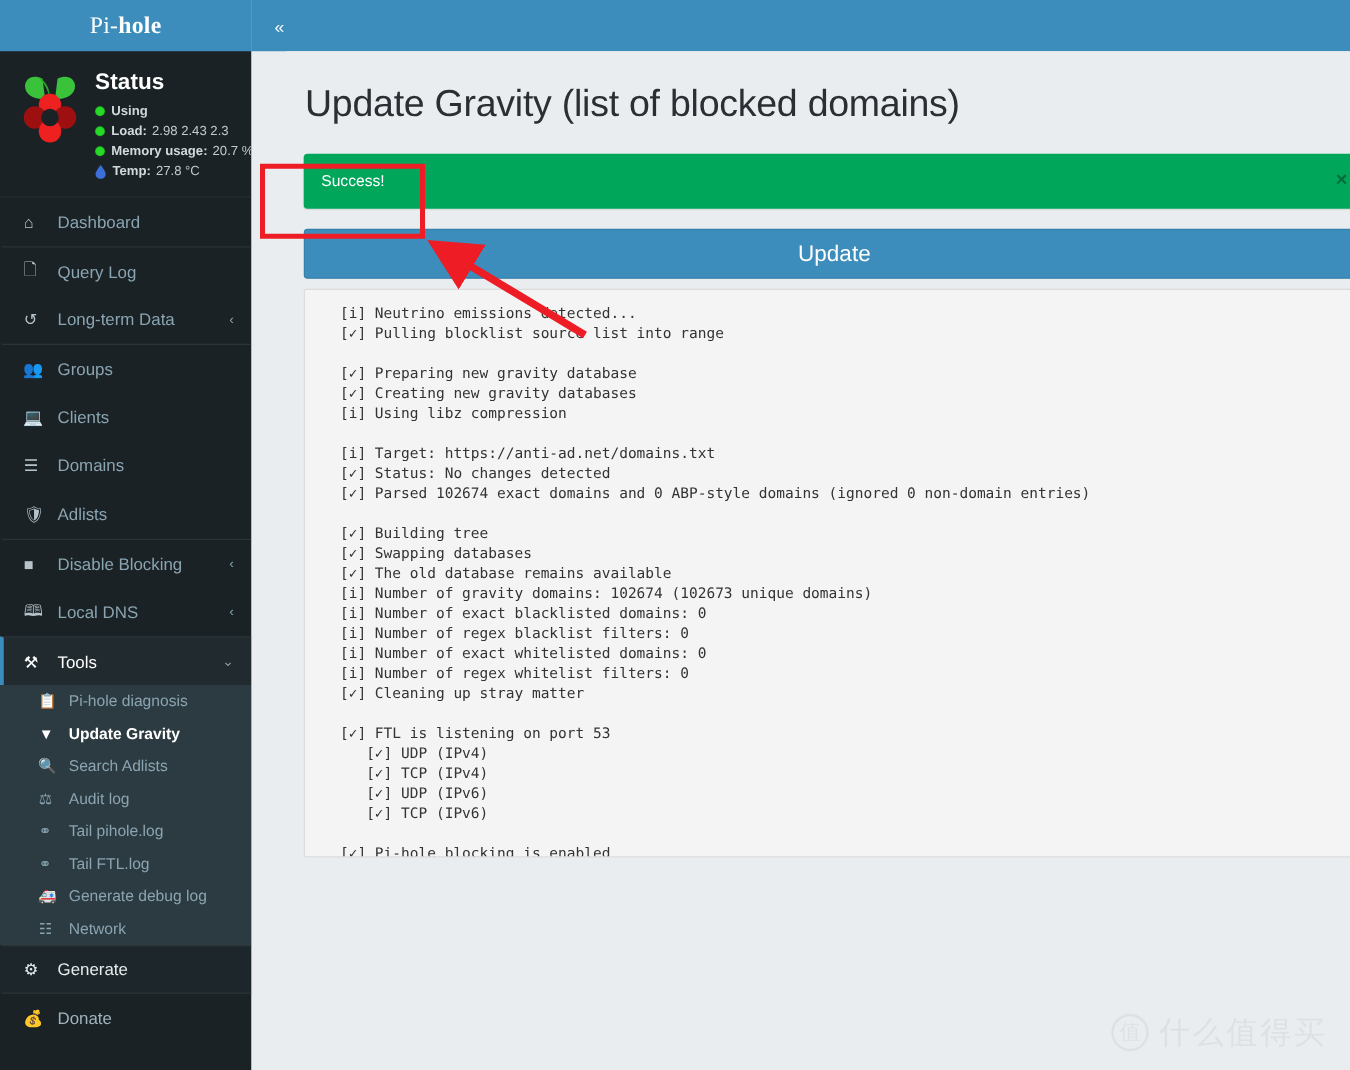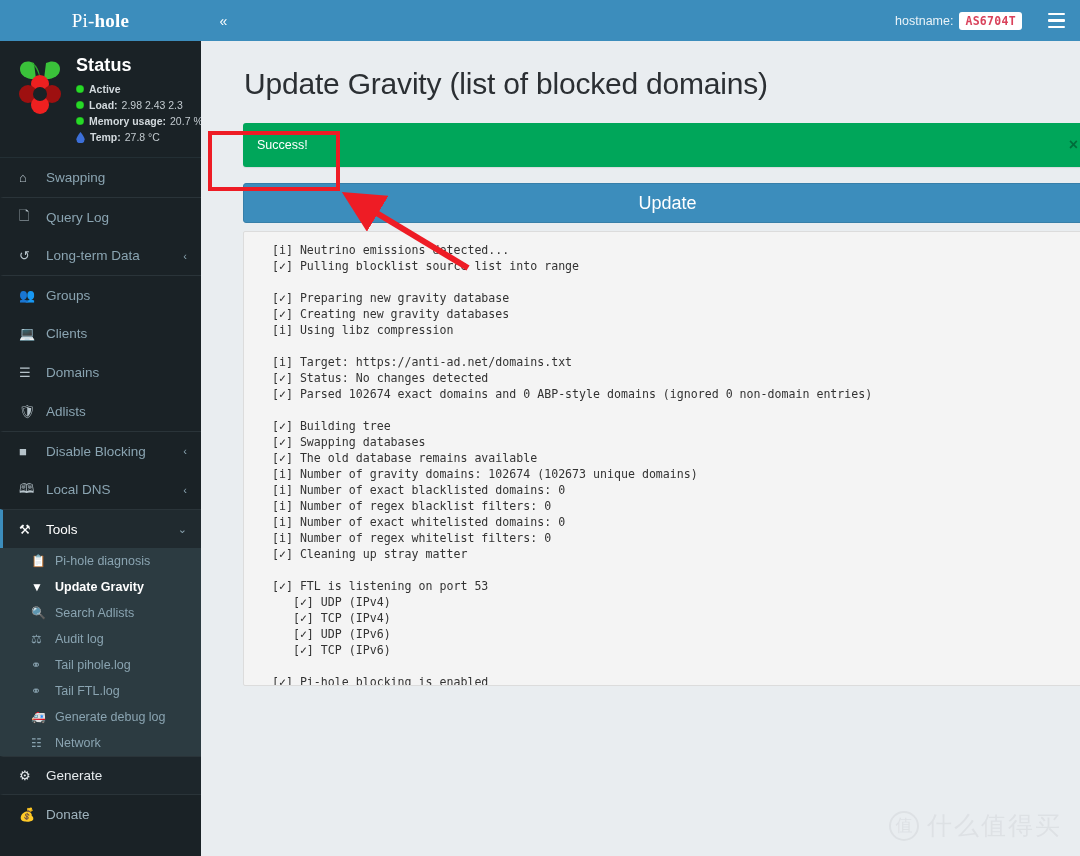--- a/index.html
+++ b/index.html
@@ -230,21 +230,21 @@
             <circle cx="26" cy="37" r="7" fill="#1a2226"></circle>
             <path d="M20 20 L32 20 L45 33 L45 42 L32 55 L20 55 L7 42 L7 33 Z" fill="none"></path>
           </g>
         </svg>
       </div>
       <div class="status-text">
         <div class="status-title">Status</div>
 
         <div class="status-line">
           <span class="dot"></span>
-          <span class="lbl">Active</span>
+          <span class="lbl">Using</span>
         </div>
 
         <div class="status-line">
           <span class="dot"></span>
           <span class="lbl">Load:</span>
           <span class="val">2.98  2.43  2.3</span>
         </div>
 
         <div class="status-line">
           <span class="dot"></span>
@@ -261,21 +261,21 @@
           <span class="lbl">Temp:</span>
           <span class="val">27.8 °C</span>
         </div>
       </div>
     </div>
 
     <ul class="nav">
       <li>
         <a href="#">
           <span class="ico">⌂</span>
-          <span class="txt">Swapping</span>
+          <span class="txt">Dashboard</span>
         </a>
       </li>
       <li class="sep-top">
         <a href="#">
           <span class="ico">🗋</span>
           <span class="txt">Query Log</span>
         </a>
       </li>
       <li>
         <a href="#">
@@ -393,29 +393,20 @@
         <a href="#">
           <span class="ico">💰</span>
           <span class="txt">Donate</span>
         </a>
       </li>
     </ul>
   </div>
 
   <div class="header">
     <div class="collapse-btn">«</div>
-    <div class="header-right">
-      <span class="hostname-label">hostname:</span>
-      <span class="hostname-badge">AS6704T</span>
-      <div class="hamburger">
-        <i></i>
-          <i></i>
-          <i></i>
-      </div>
-    </div>
   </div>
 
   <div class="content">
     <h1 class="page-title">Update Gravity (list of blocked domains)</h1>
 
     <div class="alert-success">
       <span>Success!</span>
       <span class="alert-close">×</span>
     </div>
 

